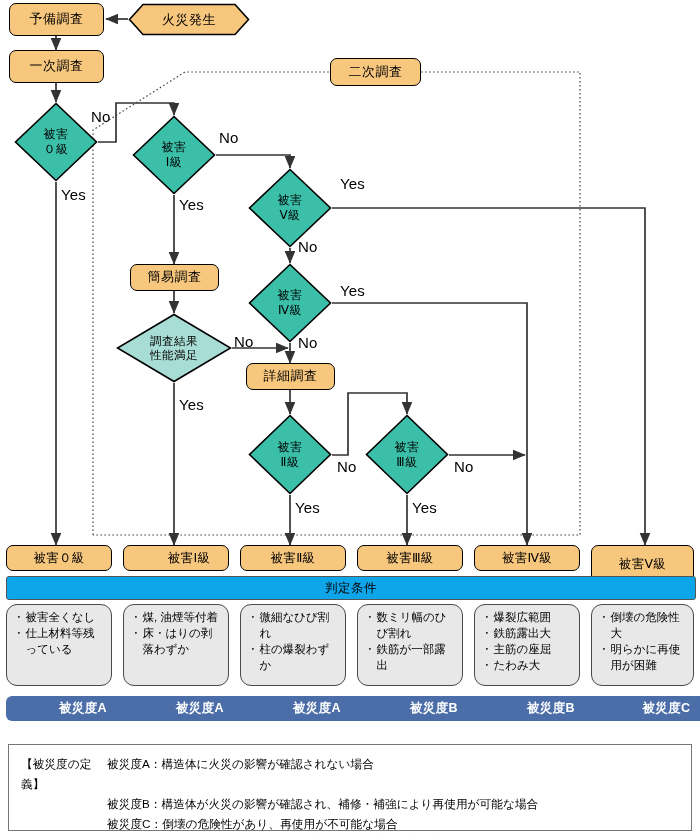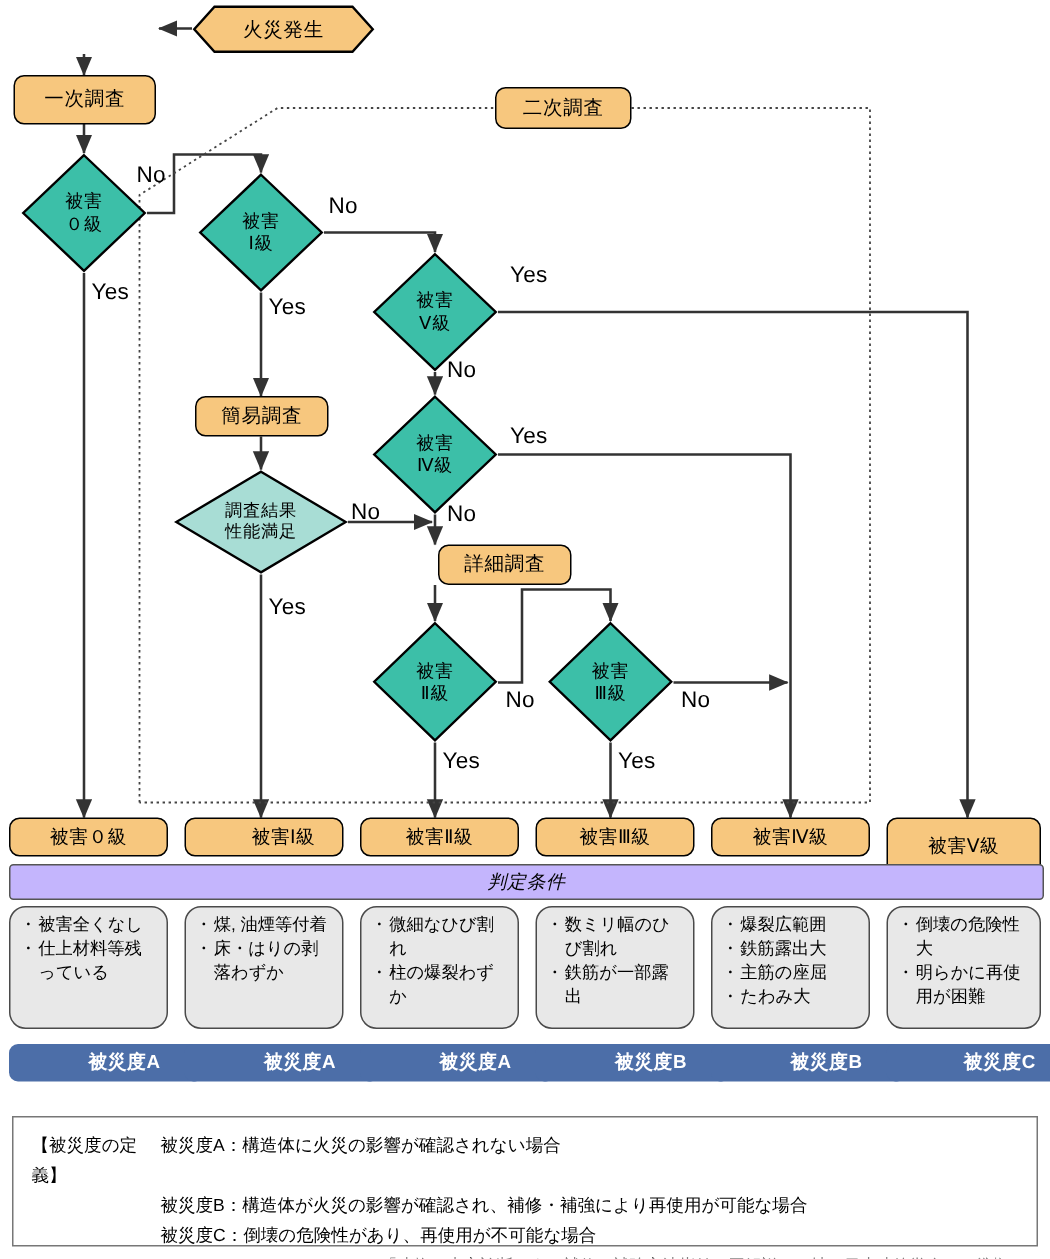--- a/index.html
+++ b/index.html
@@ -35,22 +35,22 @@
     position:absolute;font-size:15px;color:#000;white-space:nowrap;
     letter-spacing:.2px;
   }
 
   
   .gradebox{
     background:#F7C77E;border:1.6px solid #000;border-radius:7px;
     font-size:12.5px;letter-spacing:.3px;
   }
   .condband{
-    position:absolute;background:#c4b5fd;border:1.3px solid #555;border-radius:3px;
-    display:flex;align-items:center;justify-content:center;font-size:12.5px;letter-spacing:.5px;font-style:italic;
+    position:absolute;background:#0ea5e9;border:1.3px solid #555;border-radius:3px;
+    display:flex;align-items:center;justify-content:center;font-size:12.5px;letter-spacing:.5px;
   }
   .critbox{
     position:absolute;background:#E8E8E8;border:1.5px solid #4a4a4a;border-radius:11px;
     box-sizing:border-box;padding:5px 5px 4px 6px;font-size:11.5px;line-height:1.38;
     text-align:left;color:#000;
   }
   .critbox div{display:flex;}
   .critbox div .b{flex:0 0 auto;padding-right:1px;}
   .critbox div .t{flex:1 1 auto;}
   .sevbox{
@@ -124,28 +124,29 @@
     </g>
   </svg>
 
   <div class="hexwrap" style="left:128px;top:3px;width:122px;height:33px;">
     <svg width="122" height="33" viewBox="0 0 122 33">
       <polygon points="15,1.5 107,1.5 120.5,16.5 107,31.5 15,31.5 1.5,16.5" fill="#F7C77E" stroke="#000" stroke-width="1.6"></polygon>
     </svg>
     <div class="lbl">火災発生</div>
   </div>
 
+  <div class="node proc" style="left:9px;top:3px;width:95px;height:33px;">予備調査</div>
 
   <div class="node proc" style="left:9px;top:50px;width:95px;height:33px;">一次調査</div>
 
   <div class="node proc" style="left:330px;top:58px;width:91px;height:28px;">二次調査</div>
 
   <div class="node proc" style="left:130px;top:264px;width:89px;height:27px;">簡易調査</div>
 
-  <div class="node proc" style="left:246px;top:363px;width:89px;height:27px;margin-left:46px;">詳細調査</div>
+  <div class="node proc" style="left:246px;top:363px;width:89px;height:27px;">詳細調査</div>
 
   <div class="diam" style="left:14px;top:102px;width:84px;height:80px;">
     <svg width="84" height="80" viewBox="0 0 84 80">
       <polygon points="42,1.5 82.5,40 42,78.5 1.5,40" fill="#3CBFA8" stroke="#000" stroke-width="1.6"></polygon>
     </svg>
     <div class="lbl">
       <span>被害</span>
       <span>０級</span>
     </div>
   </div>

